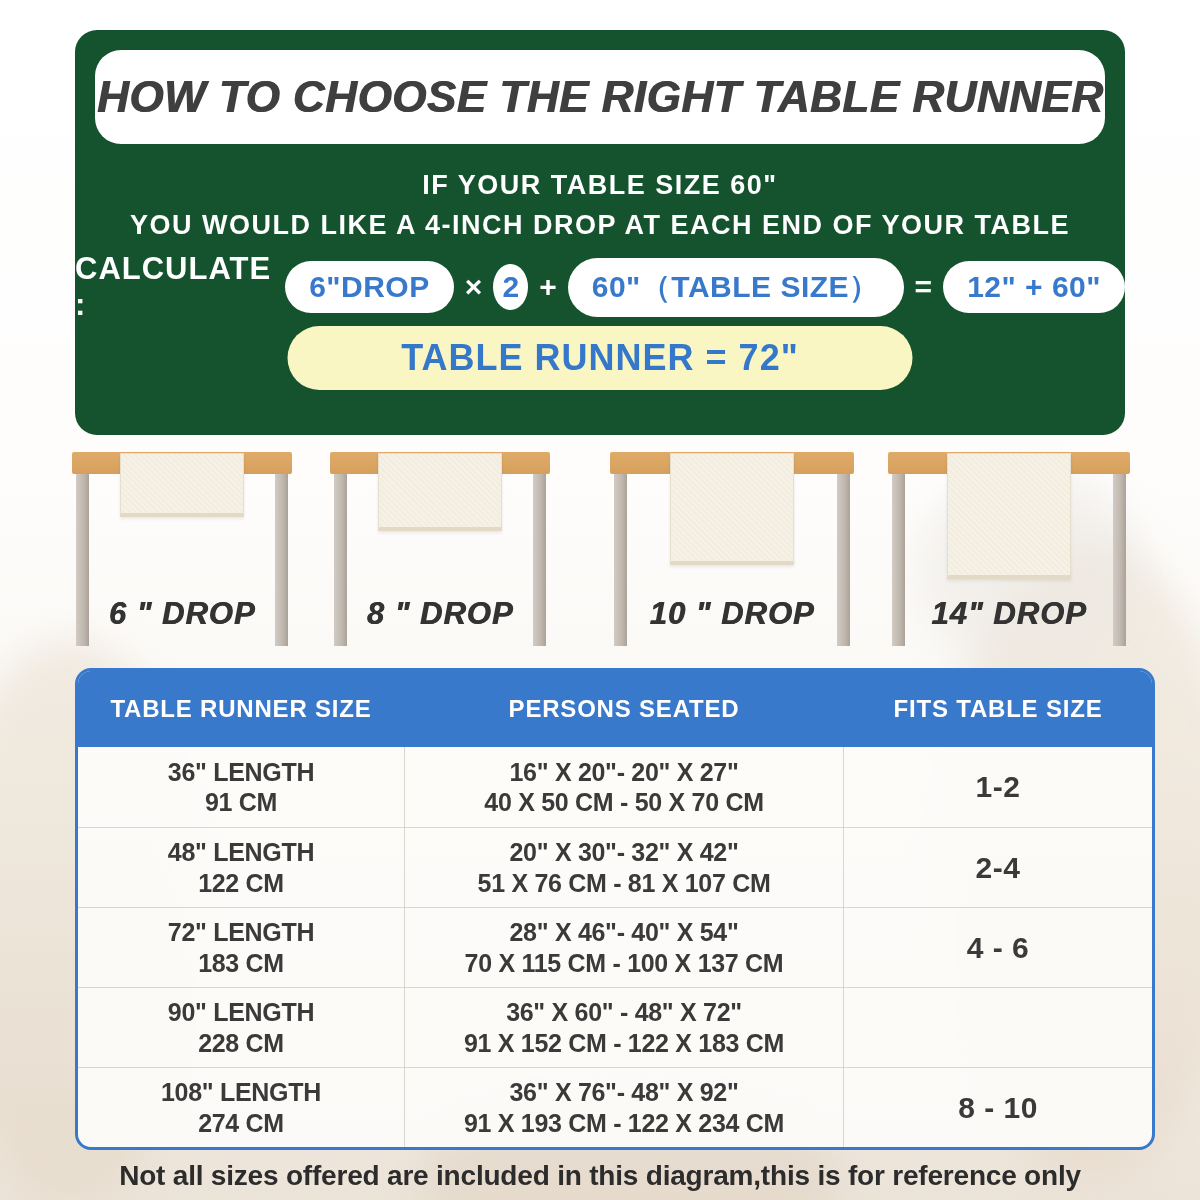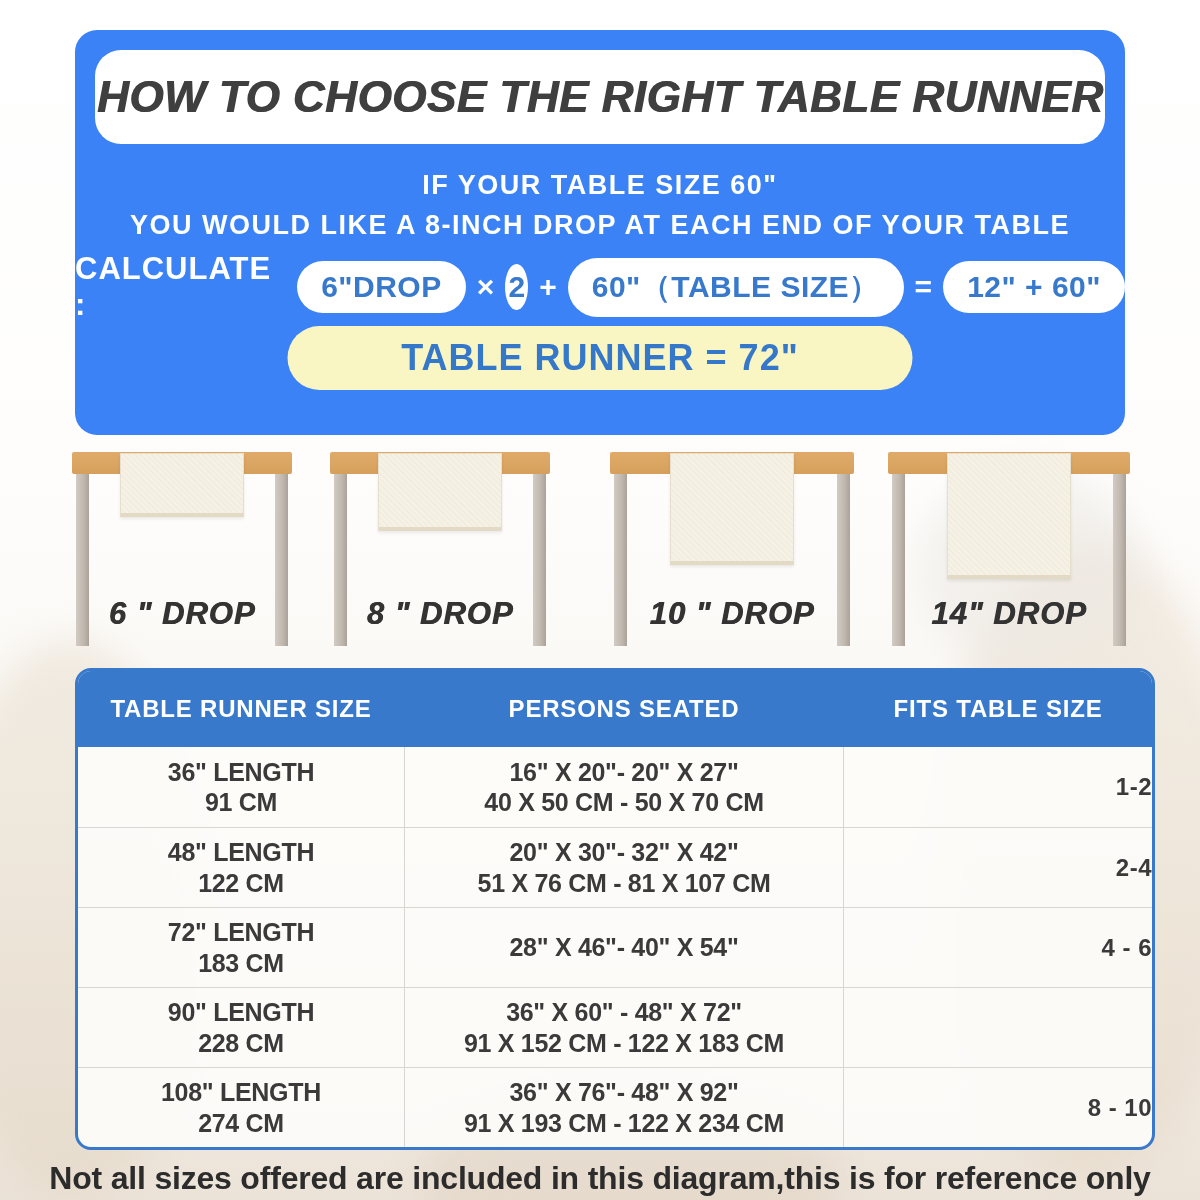--- a/index.html
+++ b/index.html
@@ -14,21 +14,21 @@
   
   .bg-blob{ position:absolute; border-radius:50%; filter:blur(18px); pointer-events:none; }
   .blob1{ left:-60px; top:640px; width:260px; height:560px; background:rgba(222,205,184,.35); }
   .blob2{ right:-40px; top:540px; width:300px; height:640px; background:rgba(226,210,190,.38); }
   .blob3{ left:420px; top:1090px; width:420px; height:180px; background:rgba(214,198,178,.30); }
   .blob4{ right:60px; top:470px; width:220px; height:200px; background:rgba(235,231,225,.55); }
 
   
   .panel{
     position:absolute; left:75px; top:30px; width:1050px; height:405px;
-    background:#3b82f6; border-radius:22px;
+    background:#14532d; border-radius:22px;
   }
   .title-box{
     position:absolute; left:20px; top:20px; width:1010px; height:94px;
     background:#ffffff; border-radius:26px;
     display:flex; align-items:center; justify-content:center;
   }
   .title-box h1{
     font-size:44px; font-weight:bold; font-style:italic; color:#3f3f3f;
     letter-spacing:.5px; white-space:nowrap;
     text-shadow:1px 0 0 #3f3f3f;
@@ -36,21 +36,21 @@
   .subtitle{
     position:absolute; width:100%; text-align:center; color:#ffffff;
     font-size:27px; font-weight:bold; letter-spacing:1.5px;
   }
   .sub1{ top:140px; }
   .sub2{ top:180px; }
   .calc-row{
     position:absolute; top:228px; left:0; width:100%; height:58px;
     display:flex; align-items:center; justify-content:center; gap:11px;
   }
-  .calc-label{ color:#fff; font-size:31px; font-weight:bold; letter-spacing:1px; margin-right:15px; }
+  .calc-label{ color:#fff; font-size:31px; font-weight:bold; letter-spacing:1px; margin-right:3px; }
   .pill{
     background:#ffffff; color:#3879cc; font-weight:bold; font-size:30px;
     border-radius:999px; padding:9px 24px; letter-spacing:.5px; white-space:nowrap;
   }
   .op{ color:#ffffff; font-size:30px; font-weight:bold; }
   .circle{
     width:46px; height:46px; border-radius:50%; background:#ffffff;
     color:#3879cc; font-size:30px; font-weight:bold;
     display:flex; align-items:center; justify-content:center;
   }
@@ -109,42 +109,42 @@
     text-align:center; color:#ffffff; font-size:24px; font-weight:bold; letter-spacing:.8px;
   }
   .trow{
     display:grid; grid-template-columns:326px 440px 1fr; height:80px; align-items:center;
   }
   .trow + .trow{ border-top:1px solid #d9d5cf; }
   .cell{ text-align:center; color:#3a3a3a; font-weight:bold; }
   .cell .ln{ display:block; font-size:25px; line-height:1.22; letter-spacing:-0.3px; }
   .cell-mid{ border-left:1px solid #d9d5cf; border-right:1px solid #d9d5cf; height:100%;
     display:flex; flex-direction:column; justify-content:center; }
-  .cell-persons{ font-size:24px; letter-spacing:.5px;text-align:right; }
+  .cell-persons{ font-size:30px; letter-spacing:.5px; }
 
   
   .footer-note{
     position:absolute; top:1160px; left:0; width:100%; text-align:center;
-    font-size:32px; font-weight:bold; color:#2c2c2c; letter-spacing:-0.2px;
+    font-size:28px; font-weight:bold; color:#2c2c2c; letter-spacing:-0.2px;
   }
 </style>
 </head>
 <body>
 
 <div class="bg-blob blob1"></div>
 <div class="bg-blob blob2"></div>
 <div class="bg-blob blob3"></div>
 <div class="bg-blob blob4"></div>
 
 <div class="panel">
   <div class="title-box">
     <h1>HOW TO CHOOSE THE RIGHT TABLE RUNNER</h1>
   </div>
   <div class="subtitle sub1">IF YOUR TABLE SIZE 60"</div>
-  <div class="subtitle sub2">YOU WOULD LIKE A 8-INCH DROP AT EACH END OF YOUR TABLE</div>
+  <div class="subtitle sub2">YOU WOULD LIKE A 4-INCH DROP AT EACH END OF YOUR TABLE</div>
 
   <div class="calc-row">
     <span class="calc-label">CALCULATE :</span>
     <span class="pill">6"DROP</span>
     <span class="op">×</span>
     <span class="circle">2</span>
     <span class="op">+</span>
     <span class="pill">60"（TABLE SIZE）</span>
     <span class="op">=</span>
     <span class="pill">12" + 60"</span>
@@ -215,20 +215,21 @@
     <div class="cell cell-persons">2-4</div>
   </div>
 
   <div class="trow">
     <div class="cell">
       <span class="ln">72" LENGTH</span>
       <span class="ln">183 CM</span>
     </div>
     <div class="cell cell-mid">
       <span class="ln">28" X 46"- 40" X 54"</span>
+      <span class="ln">70 X 115 CM - 100 X 137 CM</span>
     </div>
     <div class="cell cell-persons">4 - 6</div>
   </div>
 
   <div class="trow">
     <div class="cell">
       <span class="ln">90" LENGTH</span>
       <span class="ln">228 CM</span>
     </div>
     <div class="cell cell-mid">

